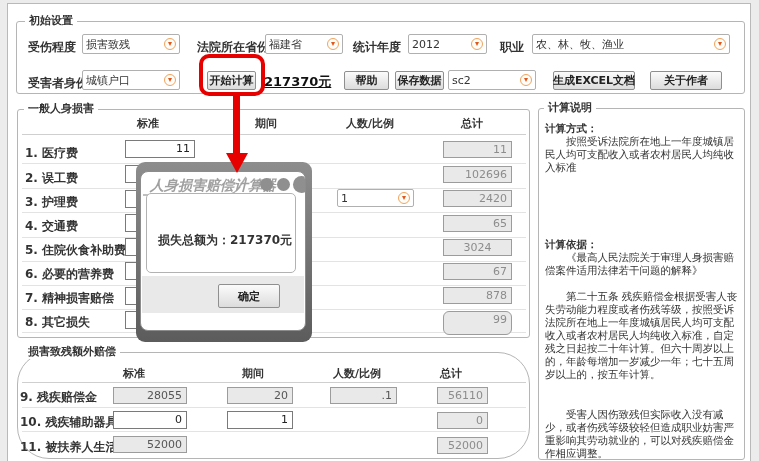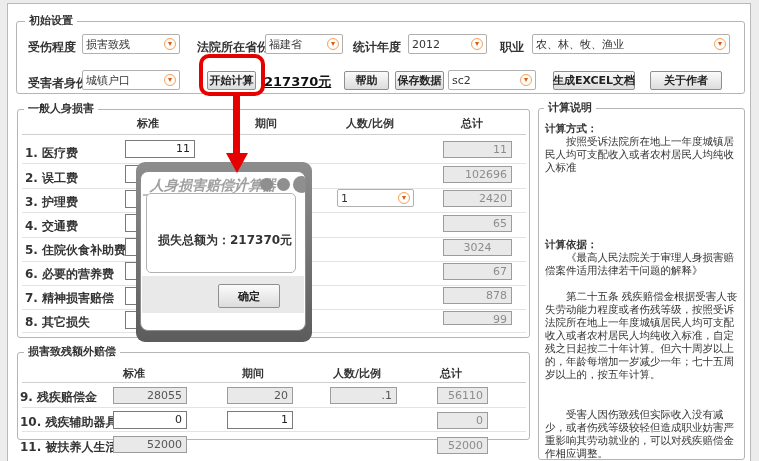--- a/index.html
+++ b/index.html
@@ -125,23 +125,23 @@
   <div class="lbl" style="left:25px;top:266px;">6. 必要的营养费</div>
   <div class="inp" style="left:125px;top:262px;width:70px;height:18px;"></div>
   <div class="ro" style="left:443px;top:263px;width:69px;height:17px;">67</div>
 
   <div class="lbl" style="left:25px;top:290px;">7. 精神损害赔偿</div>
   <div class="inp" style="left:125px;top:287px;width:70px;height:18px;"></div>
   <div class="ro" style="left:443px;top:287px;width:69px;height:17px;">878</div>
 
   <div class="lbl" style="left:25px;top:314px;">8. 其它损失</div>
   <div class="inp" style="left:125px;top:311px;width:70px;height:18px;"></div>
-  <div class="ro" style="left:443px;top:311px;width:69px;height:14px;">99</div>
+  <div class="ro" style="left:443px;top:311px;width:69px;height:24px;border-radius:6px;">99</div>
 
-  <div class="gb" style="left:17px;top:352px;width:513px;height:88px;">
+  <div class="gb" style="left:17px;top:352px;width:513px;height:107px;border-radius:32px;">
     <div class="gbt" style="left:6px;">损害致残额外赔偿</div>
   </div>
   <div class="colhead" style="left:123px;top:366px;">标准</div>
   <div class="colhead" style="left:242px;top:366px;">期间</div>
   <div class="colhead" style="left:333px;top:366px;">人数/比例</div>
   <div class="colhead" style="left:440px;top:366px;">总计</div>
   <div class="sepd" style="left:22px;top:382px;width:504px;"></div>
   <div class="sep" style="left:22px;top:407px;width:504px;"></div>
   <div class="sep" style="left:22px;top:431px;width:504px;"></div>
 

